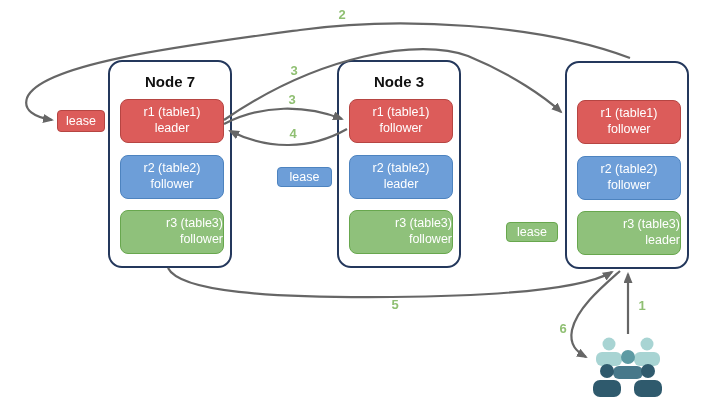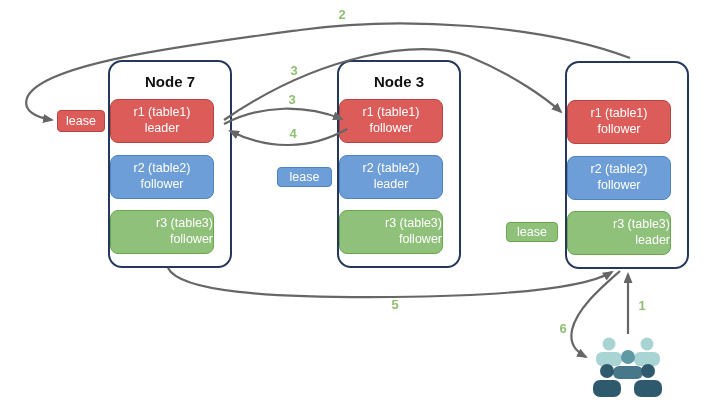--- a/index.html
+++ b/index.html
@@ -10,21 +10,21 @@
   .node{
     position:absolute;width:124px;height:208px;box-sizing:border-box;
     background:#fff;border:2px solid var(--node-border,#24385c);
     border-radius:14px;z-index:1;
   }
   .node-title{
     position:absolute;top:11px;left:0;right:0;text-align:center;
     font-weight:bold;font-size:15px;color:#111;
   }
   .replica{
-    position:absolute;left:0;width:104px;height:44px;box-sizing:border-box;
+    position:absolute;left:10px;width:104px;height:44px;box-sizing:border-box;
     border-radius:8px;display:flex;flex-direction:column;align-items:center;
     justify-content:center;color:#fff;font-size:12.5px;line-height:1.25;text-align:center;
   }
   .replica.red{background:var(--red-fill,#dc5c5a);border:1.5px solid var(--red-border,#b64542);}
   .replica.blue{background:var(--blue-fill,#6d9ed8);border:1.5px solid var(--blue-border,#4d83bf);}
   .replica.green{background:var(--green-fill,#8fc17b);border:1.5px solid var(--green-border,#68a74e);align-items:flex-end;}
   .pos-r1{top:37px}.pos-r2{top:93px}.pos-r3{top:148px}
   .lease{
     position:absolute;box-sizing:border-box;border-radius:4px;color:#fff;
     font-size:12.5px;display:flex;align-items:center;justify-content:center;z-index:1;

